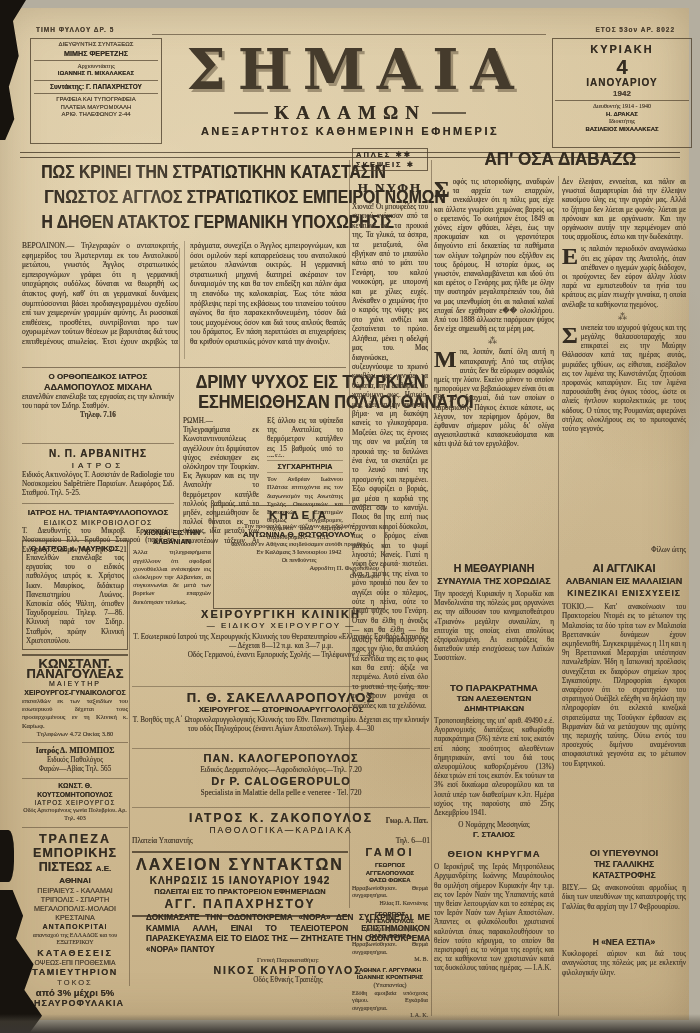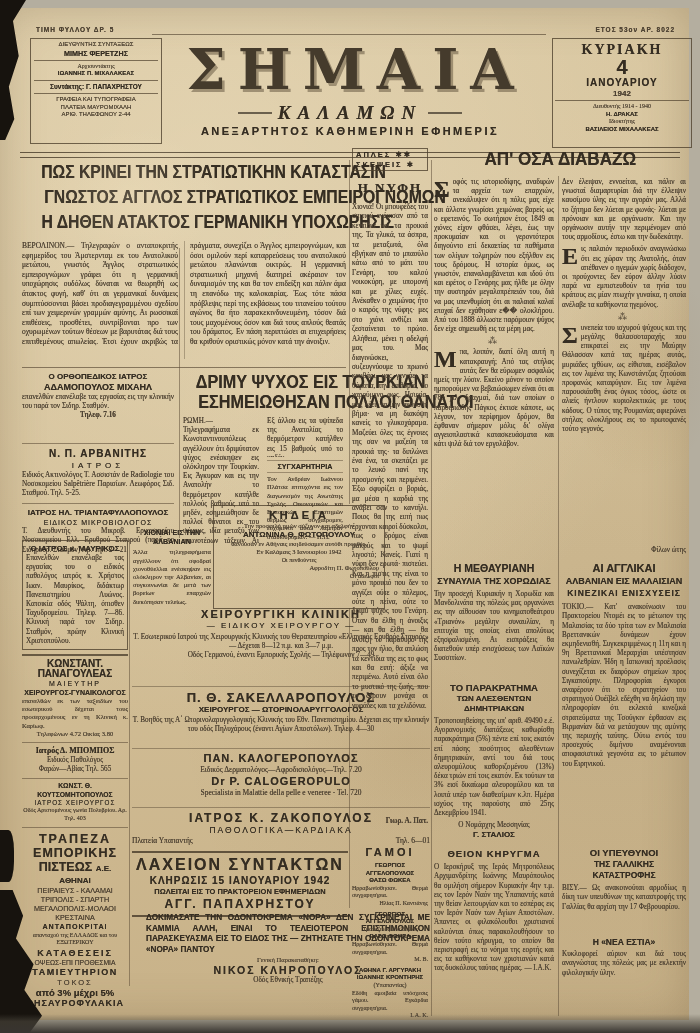--- a/index.html
+++ b/index.html
@@ -23,21 +23,21 @@
   .t8{font-size:8px;line-height:10px;}
   .clip{overflow:hidden;}
   .vr{position:absolute;width:1px;background:rgba(96,80,58,.55);}
   .hr{position:absolute;height:1px;background:rgba(96,80,58,.7);}
   .dc{float:left;font-size:24px;line-height:20px;font-weight:bold;margin:1px 3px 0 0;}
   .sep{text-align:center;font-size:9px;letter-spacing:3px;color:#4e4334;margin:2px 0;}
   .box{border:1px solid rgba(80,66,46,.8);}
   .masthead-title{font-family:"DejaVu Serif","Liberation Serif",serif;font-weight:bold;
     color:#453b2c;letter-spacing:12px;
     text-shadow:2.5px 2.5px 0 rgba(94,80,58,.5), -0.5px -0.5px 0 rgba(238,224,192,.55);}
-  .kalline{display:flex;align-items:center;gap:6px;justify-content:center;font-style:italic;}
+  .kalline{display:flex;align-items:center;gap:6px;justify-content:center;}
   .kalline .bar{height:2px;background:#4e4334;flex:0 0 34px;opacity:.8;}
   .cond{display:inline-block;transform:scaleX(.9);transform-origin:center;white-space:nowrap;}
   .edge{position:absolute;background:#17130e;}
   .stain{position:absolute;border-radius:50%;pointer-events:none;}
   .adsep{border-top:1px solid rgba(96,80,58,.6);}
 </style>
 </head>
 <body>
 
 <div id="stage">
@@ -53,21 +53,21 @@
       <div style="border-top:1px solid rgba(80,66,46,.7);margin:2px 0;"></div>
       <div class="c inkd b t65 sans">Συντάκτης: Γ. ΠΑΠΑΧΡΗΣΤΟΥ</div>
       <div style="border-top:1px solid rgba(80,66,46,.7);margin:2px 0;"></div>
       <div class="c ink t6 sans">ΓΡΑΦΕΙΑ ΚΑΙ ΤΥΠΟΓΡΑΦΕΙΑ</div>
       <div class="c ink t6 sans">ΠΛΑΤΕΙΑ ΜΑΥΡΟΜΙΧΑΛΗ</div>
       <div class="c ink t6 sans">ΑΡΙΘ. ΤΗΛΕΦΩΝΟΥ 2-44</div>
     </div>
 
     <div class="abs ink t65 b sans r" style="left:545px;top:18px;width:130px;letter-spacing:1px;">ΕΤΟΣ 53ον  ΑΡ. 8022</div>
     <div class="abs box" style="left:552px;top:30px;width:134px;height:102px;padding:3px 2px;">
-      <div class="c inkd b sans" style="font-size:14px;line-height:15px;letter-spacing:2px;font-family:Liberation Serif, serif;">ΚΥΡΙΑΚΗ</div>
+      <div class="c inkd b sans" style="font-size:11px;line-height:15px;letter-spacing:2px;">ΚΥΡΙΑΚΗ</div>
       <div class="c inkd b sans" style="font-size:20px;line-height:20px;">4</div>
       <div class="c inkd b sans" style="font-size:10px;line-height:12px;letter-spacing:1px;">ΙΑΝΟΥΑΡΙΟΥ</div>
       <div class="c ink b sans" style="font-size:8px;line-height:9px;">1942</div>
       <div style="border-top:1px solid rgba(80,66,46,.7);margin:2px 0;"></div>
       <div class="c ink t6">Διευθυντής 1914 - 1940</div>
       <div class="c inkd b t6 sans">Η. ΔΡΑΚΑΣ</div>
       <div class="c ink t6">Ιδιοκτήτης</div>
       <div class="c inkd b t6 sans">ΒΑΣΙΛΕΙΟΣ ΜΙΧΑΛΑΚΕΑΣ</div>
     </div>
 
@@ -118,21 +118,21 @@
         <div class="j ink t7">Τ. Διευθυντής του Μικροβ. Εργαστηρίου Νοσοκομείου Ελλ. Ερυθρού Σταυρού (παρά το Σιδηροδρ. Σταθμόν) Αρ. Τηλ. 2—21</div>
       </div>
     </div>
 
     <div class="abs" style="left:22px;top:532px;width:106px;">
       <div class="box" style="padding:3px;">
         <div class="c inkd b t8 sans">Ο ΙΑΤΡΟΣ κ. ΜΑΥΡΙΚΟΣ</div>
         <div class="j ink t7">Επανελθών επανέλαβε τας εργασίας του ο ειδικός παθολόγος ιατρός κ. Χρήστος Ιωαν. Μαυρίκος, διδάκτωρ Πανεπιστημίου Λυώνος. Κατοικία οδός Ψάλτη, όπισθεν Ταχυδρομείου. Τηλεφ. 7—86. Κλινική παρά τον Σιδηρ. Σταθμόν, πρώην Κλινική Χριστοπούλου.</div>
       </div>
       <div class="c" style="margin-top:4px;border-top:2px solid rgba(70,58,40,.75);padding-top:3px;">
-        <div class="inkd b sans" style="font-size:10px;line-height:10px;">ΚΩΝΣΤΑΝΤ. ΠΑΝΑΓΟΥΛΕΑΣ</div>
+        <div class="inkd b sans" style="font-size:13px;line-height:10px;">ΚΩΝΣΤΑΝΤ. ΠΑΝΑΓΟΥΛΕΑΣ</div>
         <div class="inkd sans" style="font-size:7px;line-height:9px;letter-spacing:2px;">ΜΑΙΕΥΤΗΡ</div>
         <div class="inkd sans b" style="font-size:7px;line-height:9px;">ΧΕΙΡΟΥΡΓΟΣ-ΓΥΝΑΙΚΟΛΟΓΟΣ</div>
         <div class="j ink t65">επανελθών εκ των ταξειδίων του εσωτερικού δέχεται τους προσερχομένους εν τη Κλινική κ. Καρίωφ.</div>
         <div class="ink t65">Τηλεφώνων 4.72  Οικίας 3.80</div>
       </div>
       <div class="c adsep" style="margin-top:4px;padding-top:3px;">
         <div class="inkd b t8">Ιατρός Δ. ΜΠΟΜΠΟΣ</div>
         <div class="ink t7">Ειδικός Παθολόγος</div>
         <div class="ink t7">Φαρών—Αβίας      Τηλ. 565</div>
       </div>

